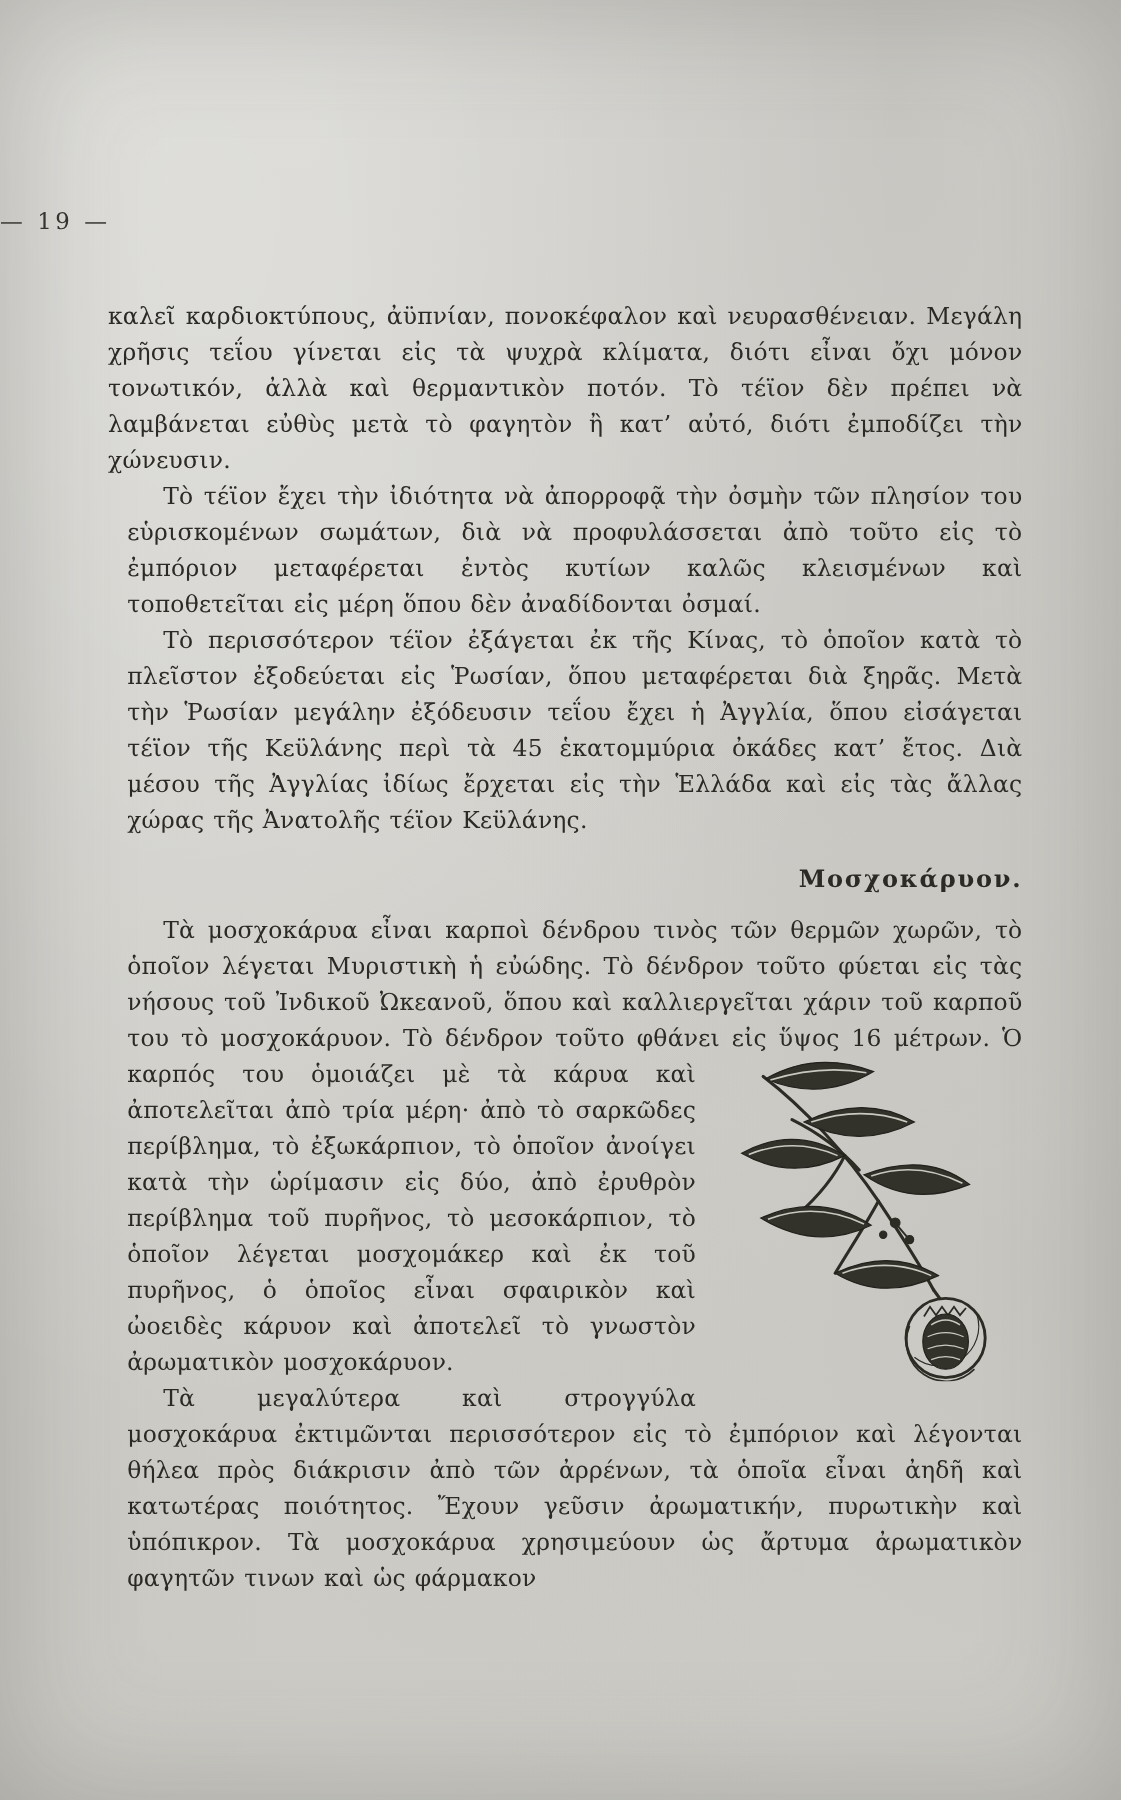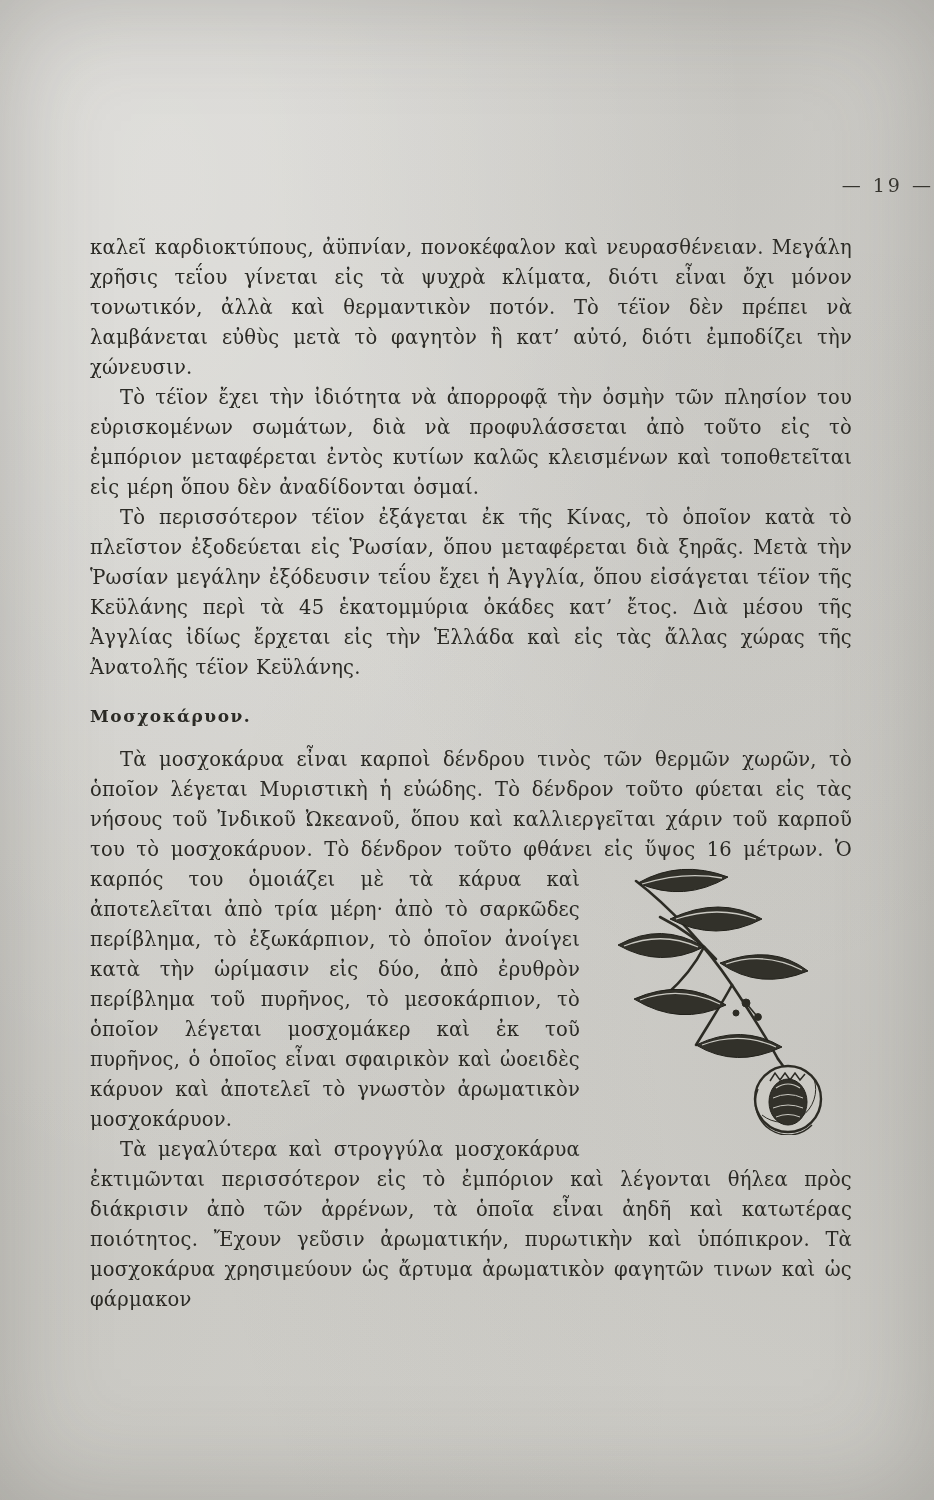--- a/index.html
+++ b/index.html
@@ -22,41 +22,41 @@
   }
   .page::after{
     content:"";
     position:absolute;inset:0;
     box-shadow:inset 0 0 110px rgba(72,70,62,0.28);
     pointer-events:none;
   }
   .page-number{
     position:absolute;
     top:174px;left:0;right:0;
-    text-align:right;
+    text-align:left;
     font-size:19px;
     letter-spacing:3px;
     color:#35342e;
   }
   .text-column{
     position:absolute;
-    top:233px;left:90px;width:762px;
+    top:249px;left:90px;width:762px;
     font-size:19.5px;
     line-height:30px;
     text-align:justify;
     letter-spacing:0.2px;
     word-spacing:1px;
   }
   p.para{margin:0;}
-  p.para.indent{text-indent:30px;}
+  p.para.indent{text-indent:30px;margin-left:16px;}
   .bi{font-weight:normal;}
   h2.section-heading{
     margin:18px 0 14px;
-    text-align:left;
-    font-size:17px;
+    text-align:right;
+    font-size:20px;
     font-weight:bold;
     letter-spacing:1.5px;
   }
   .figure-float{
     float:right;
     width:252px;height:268px;
     margin:2px 0 8px 20px;
   }
   .figure-float svg{display:block;width:252px;height:268px;}
 </style>

